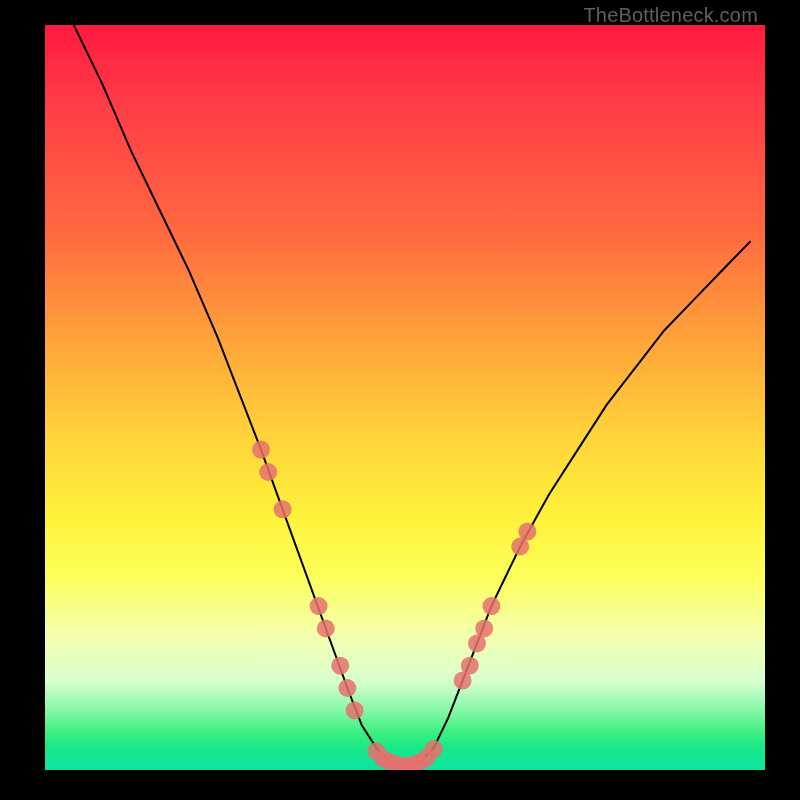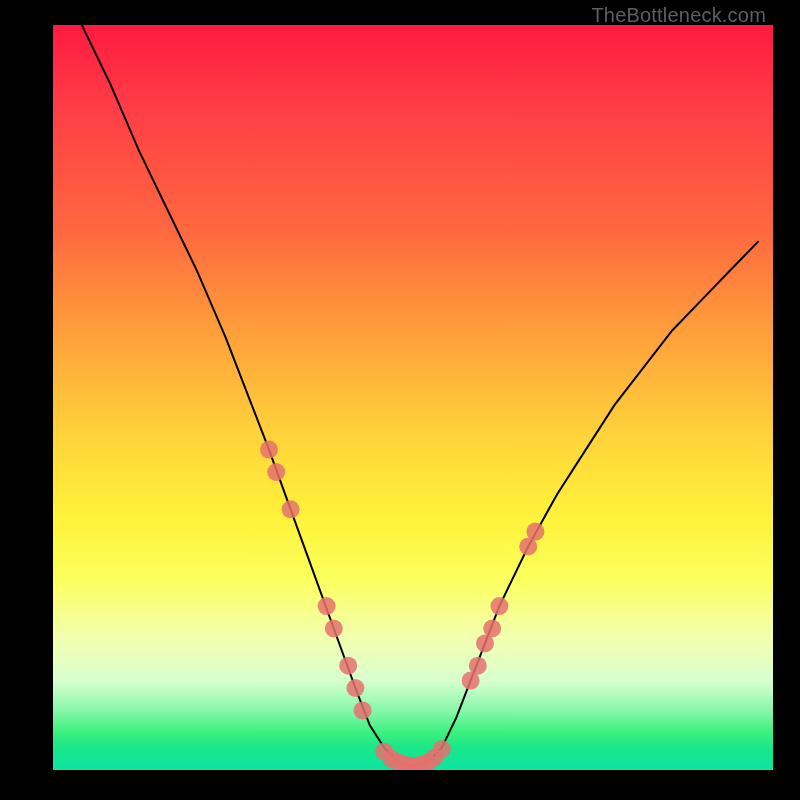--- a/index.html
+++ b/index.html
@@ -11,21 +11,20 @@
     overflow: hidden;
     font-family: Arial, Helvetica, sans-serif;
   }
   .frame {
     position: absolute;
     left: 0;
     top: 0;
     width: 792px;
     height: 800px;
     background: #000;
-    margin-left: 8px;
   }
   .plot-area {
     position: absolute;
     left: 45px;
     top: 25px;
     width: 720px;
     height: 745px;
     
     background: linear-gradient(
       to bottom,

